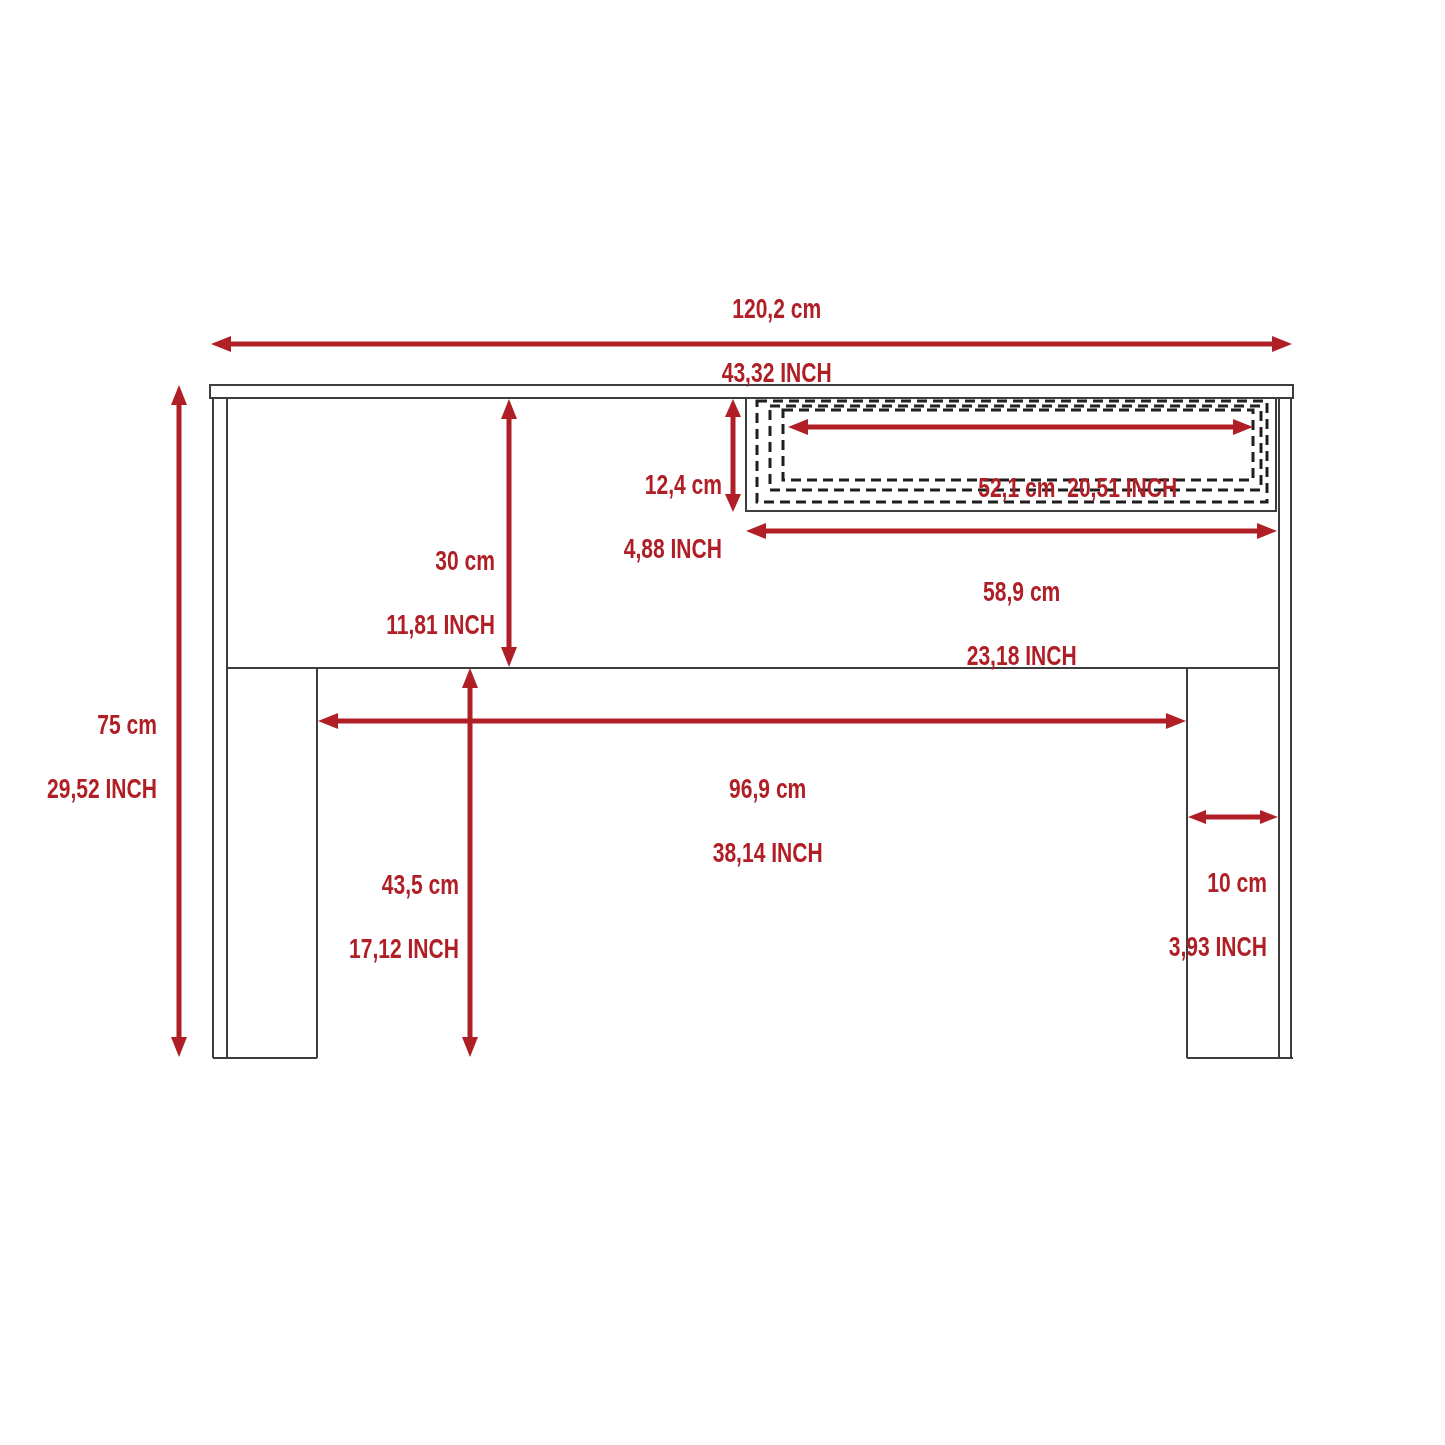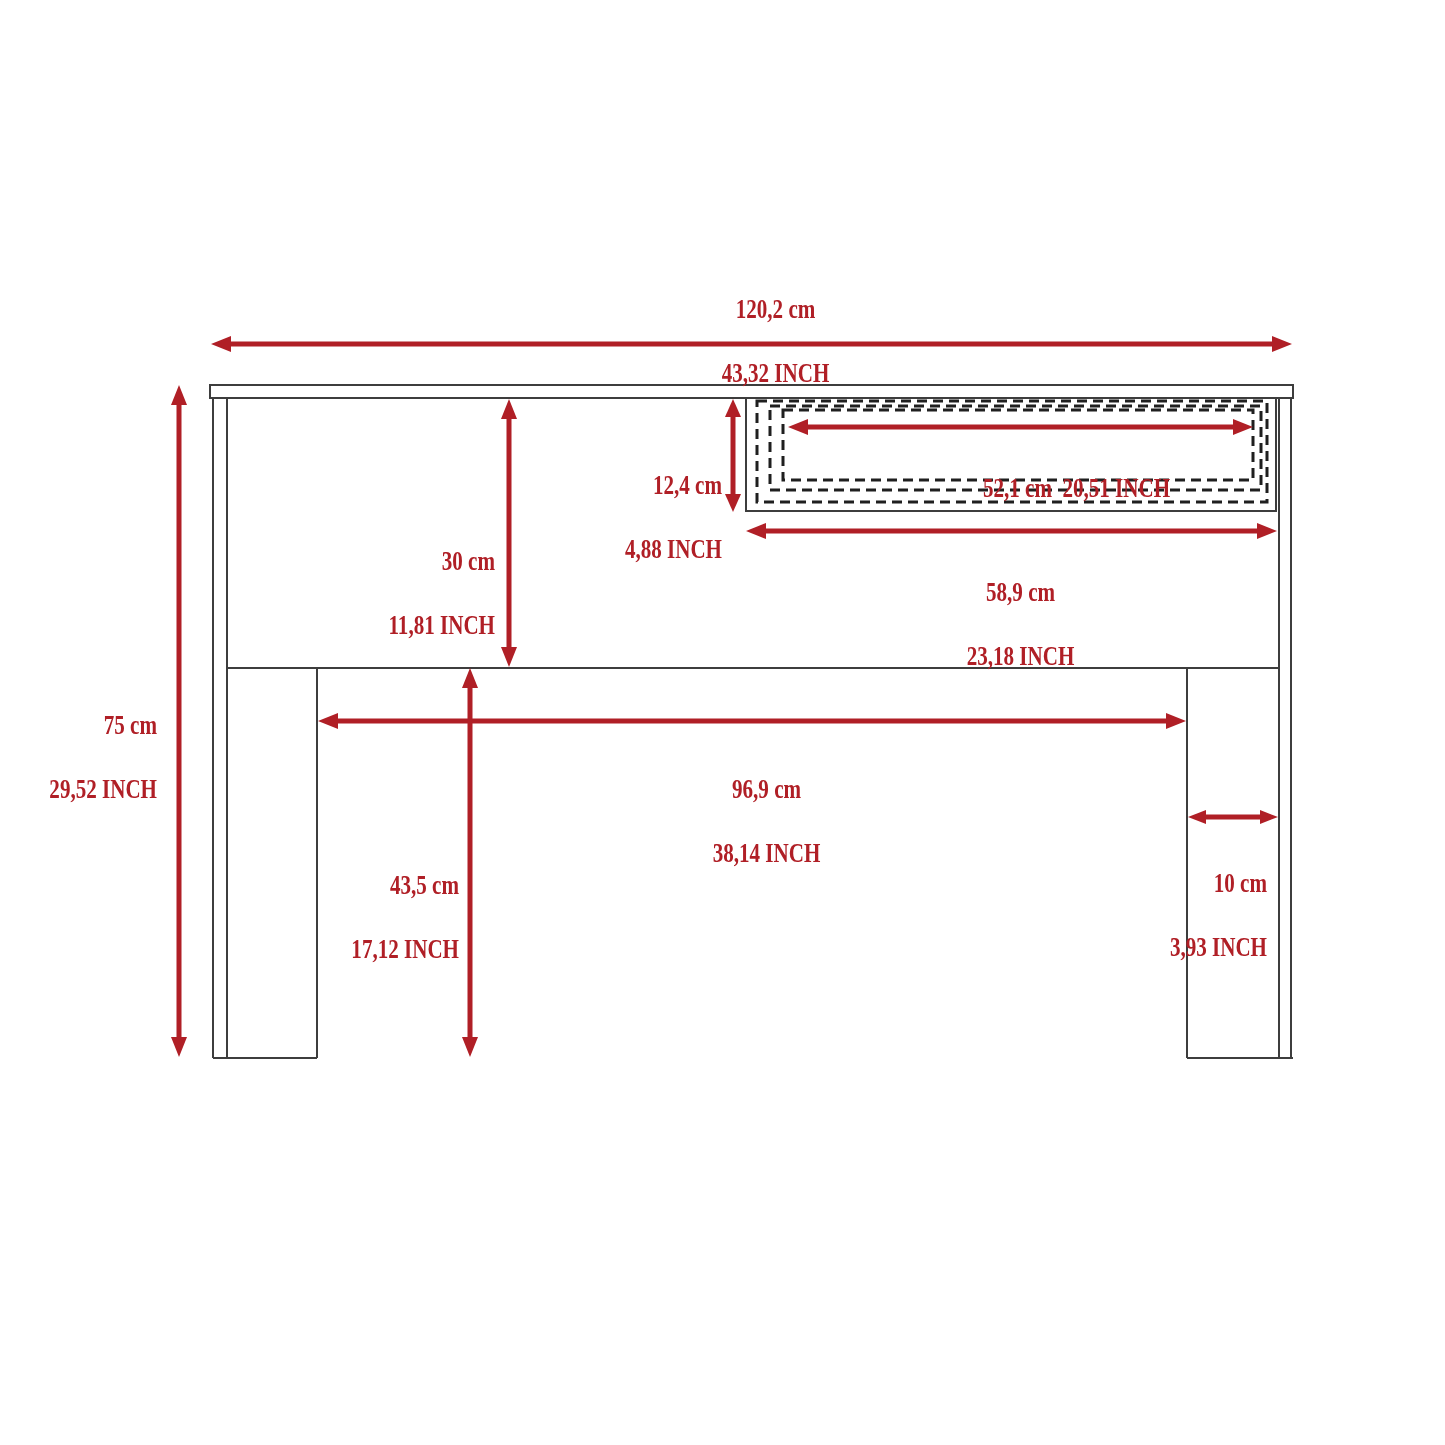--- a/index.html
+++ b/index.html
@@ -1,21 +1,21 @@
 <!DOCTYPE html>
 <html style="--red: #B01F26; --outline: #3D3D3D; --dashed: #1F1F1F; --background: #FFFFFF;"><head>
 <meta charset="utf-8">
 <style>
   html,body{margin:0;padding:0;background:#fff;}
   .canvas{
     position:relative;
     width:1445px;height:1445px;
     background:var(--background,#fff);
     overflow:hidden;
-    font-family:Liberation Serif, serif;
+    font-family:Liberation Sans, sans-serif;
   }
   .drawing{position:absolute;left:0;top:0;}
   .outline{stroke:var(--outline,#3d3d3d);stroke-width:2;fill:none;}
   .dashed{stroke:var(--dashed,#1f1f1f);stroke-width:3;fill:none;stroke-dasharray:10 6;}
   .dimline{stroke:var(--red,#b01f26);stroke-width:5;fill:none;}
   .dimhead{fill:var(--red,#b01f26);stroke:none;}
   .dim-label{
     position:absolute;
     color:var(--red,#b01f26);
     font-weight:700;

